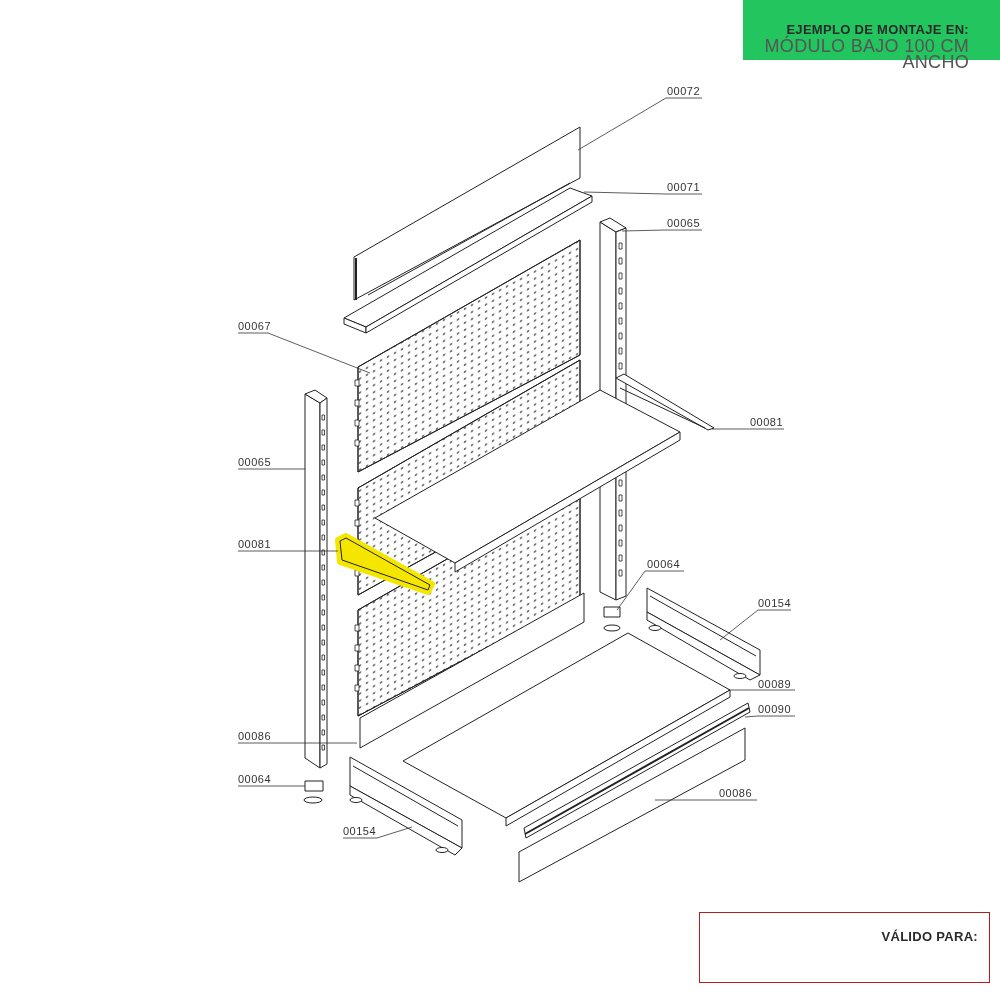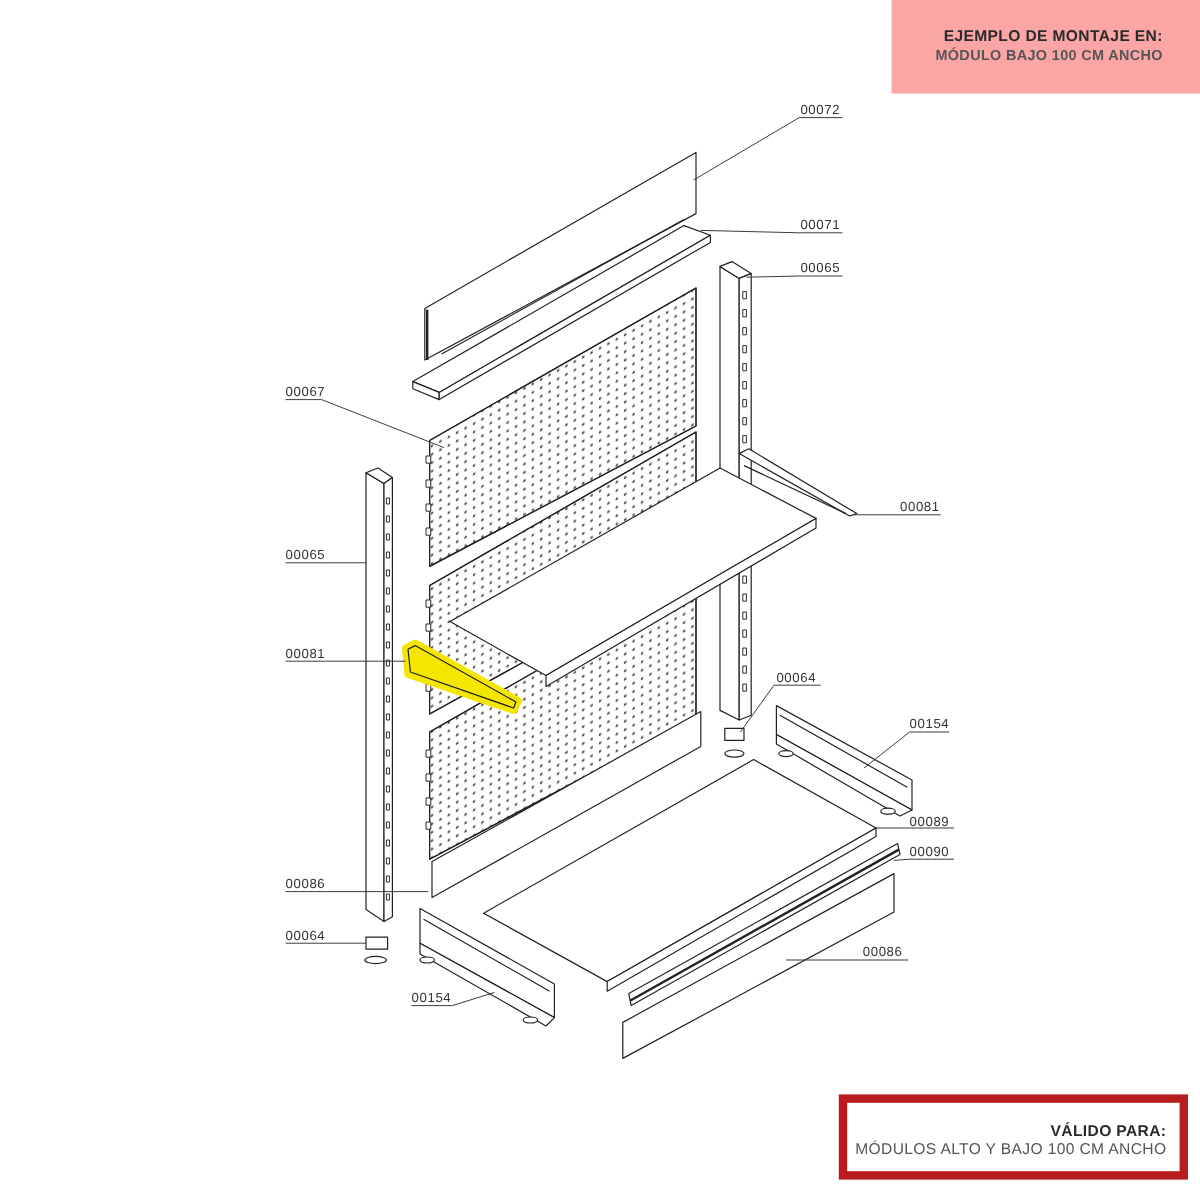--- a/index.html
+++ b/index.html
@@ -1,20 +1,20 @@
 <!DOCTYPE html>
 <html><head>
 <meta charset="utf-8">
 <style>
   html, body { margin:0; padding:0; background:#ffffff; }
   body { width:1000px; height:1000px; position:relative; overflow:hidden; font-family:"Liberation Sans", sans-serif; }
-  .header-box { position:absolute; left:743px; top:0; width:257px; height:78px; background:#fca5a5; box-sizing:border-box; padding:22px 31px 0 0; text-align:right; }
+  .header-box { position:absolute; left:743px; top:0; width:257px; height:60px; background:#22c55e; box-sizing:border-box; padding:22px 31px 0 0; text-align:right; }
   .header-box .t1 { font-size:13px; font-weight:bold; color:#2a2a2a; letter-spacing:0.3px; line-height:16px; }
-  .header-box .t2 { font-size:12px; color:#555; letter-spacing:0.3px; line-height:16px;font-weight:bold; }
-  .footer-box { position:absolute; left:699px; top:912px; width:291px; height:71px; border:7px solid #b91c1c; box-sizing:border-box; padding:16px 11px 0 0; text-align:right; background:#fff; }
+  .header-box .t2 { font-size:18px; color:#555; letter-spacing:0.3px; line-height:16px; }
+  .footer-box { position:absolute; left:699px; top:912px; width:291px; height:71px; border:1px solid #b91c1c; box-sizing:border-box; padding:16px 11px 0 0; text-align:right; background:#fff; }
   .footer-box .t1 { font-size:13px; font-weight:bold; color:#2a2a2a; line-height:15px; letter-spacing:0.3px; }
   .footer-box .t2 { font-size:13px; color:#555; line-height:16px; letter-spacing:0.3px; }
   svg.diagram { position:absolute; left:0; top:0; }
   .lbl { font-family:"Liberation Sans", sans-serif; font-size:11px; fill:#333; letter-spacing:0.5px; }
 </style>
 </head>
 <body>
 
 <div class="header-box">
   <div class="t1">EJEMPLO DE MONTAJE EN:</div>
@@ -210,14 +210,13 @@
   <text class="lbl" x="758" y="688">00089</text>
   <text class="lbl" x="758" y="713">00090</text>
   <text class="lbl" x="238" y="740">00086</text>
   <text class="lbl" x="238" y="783">00064</text>
   <text class="lbl" x="343" y="835">00154</text>
   <text class="lbl" x="719" y="797">00086</text>
 </svg>
 
 <div class="footer-box">
   <div class="t1">VÁLIDO PARA:</div>
-  <div class="t2">MÓDULOS ALTO Y BAJO 100 CM ANCHO</div>
 </div>
 
 </body></html>

